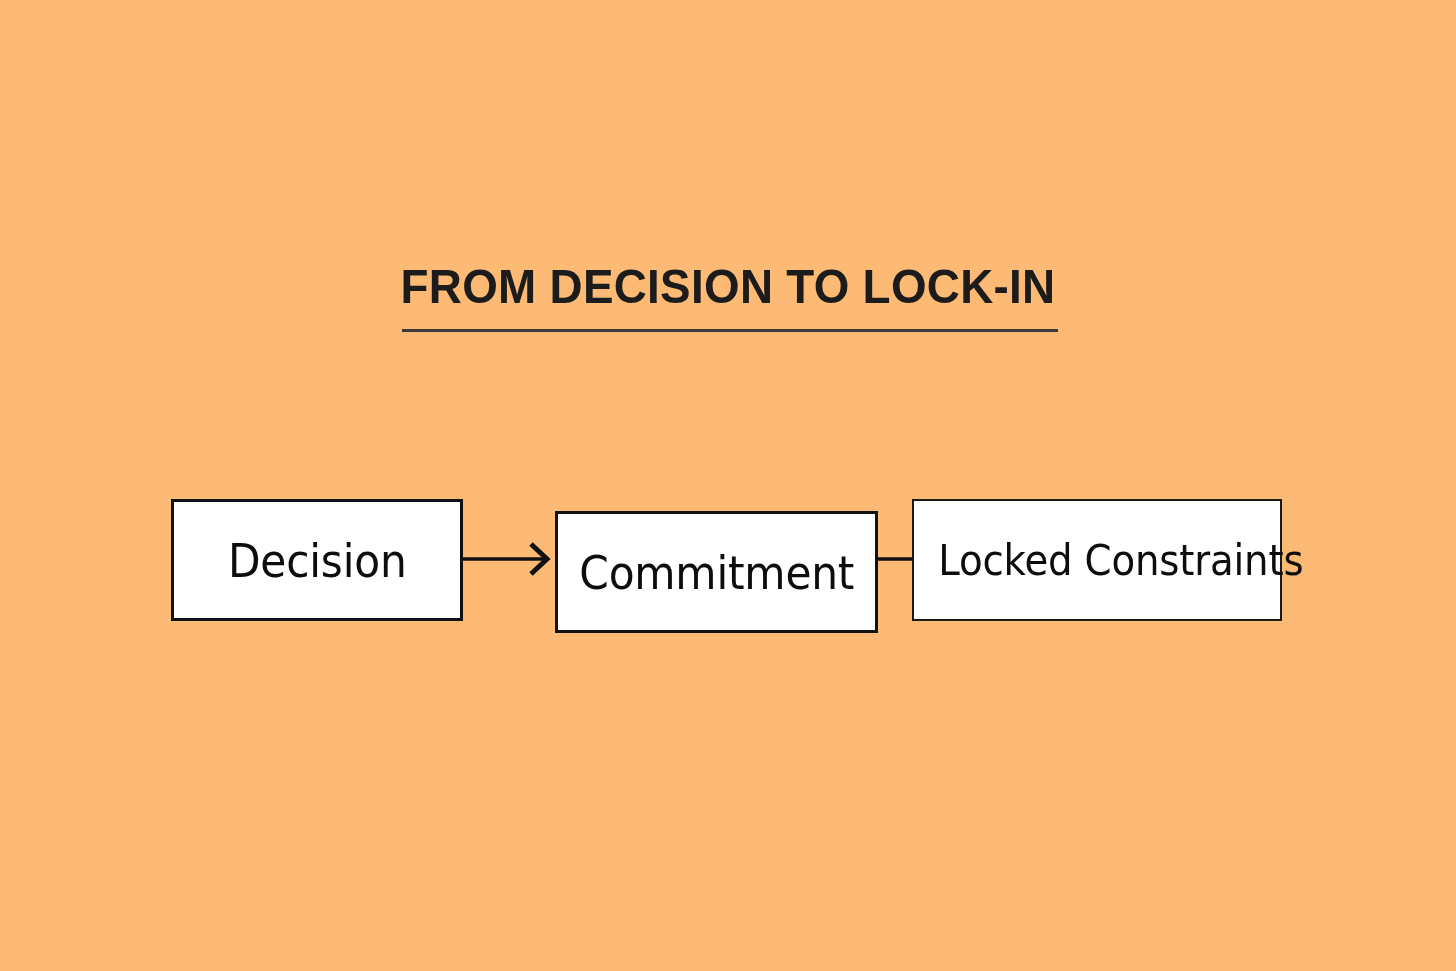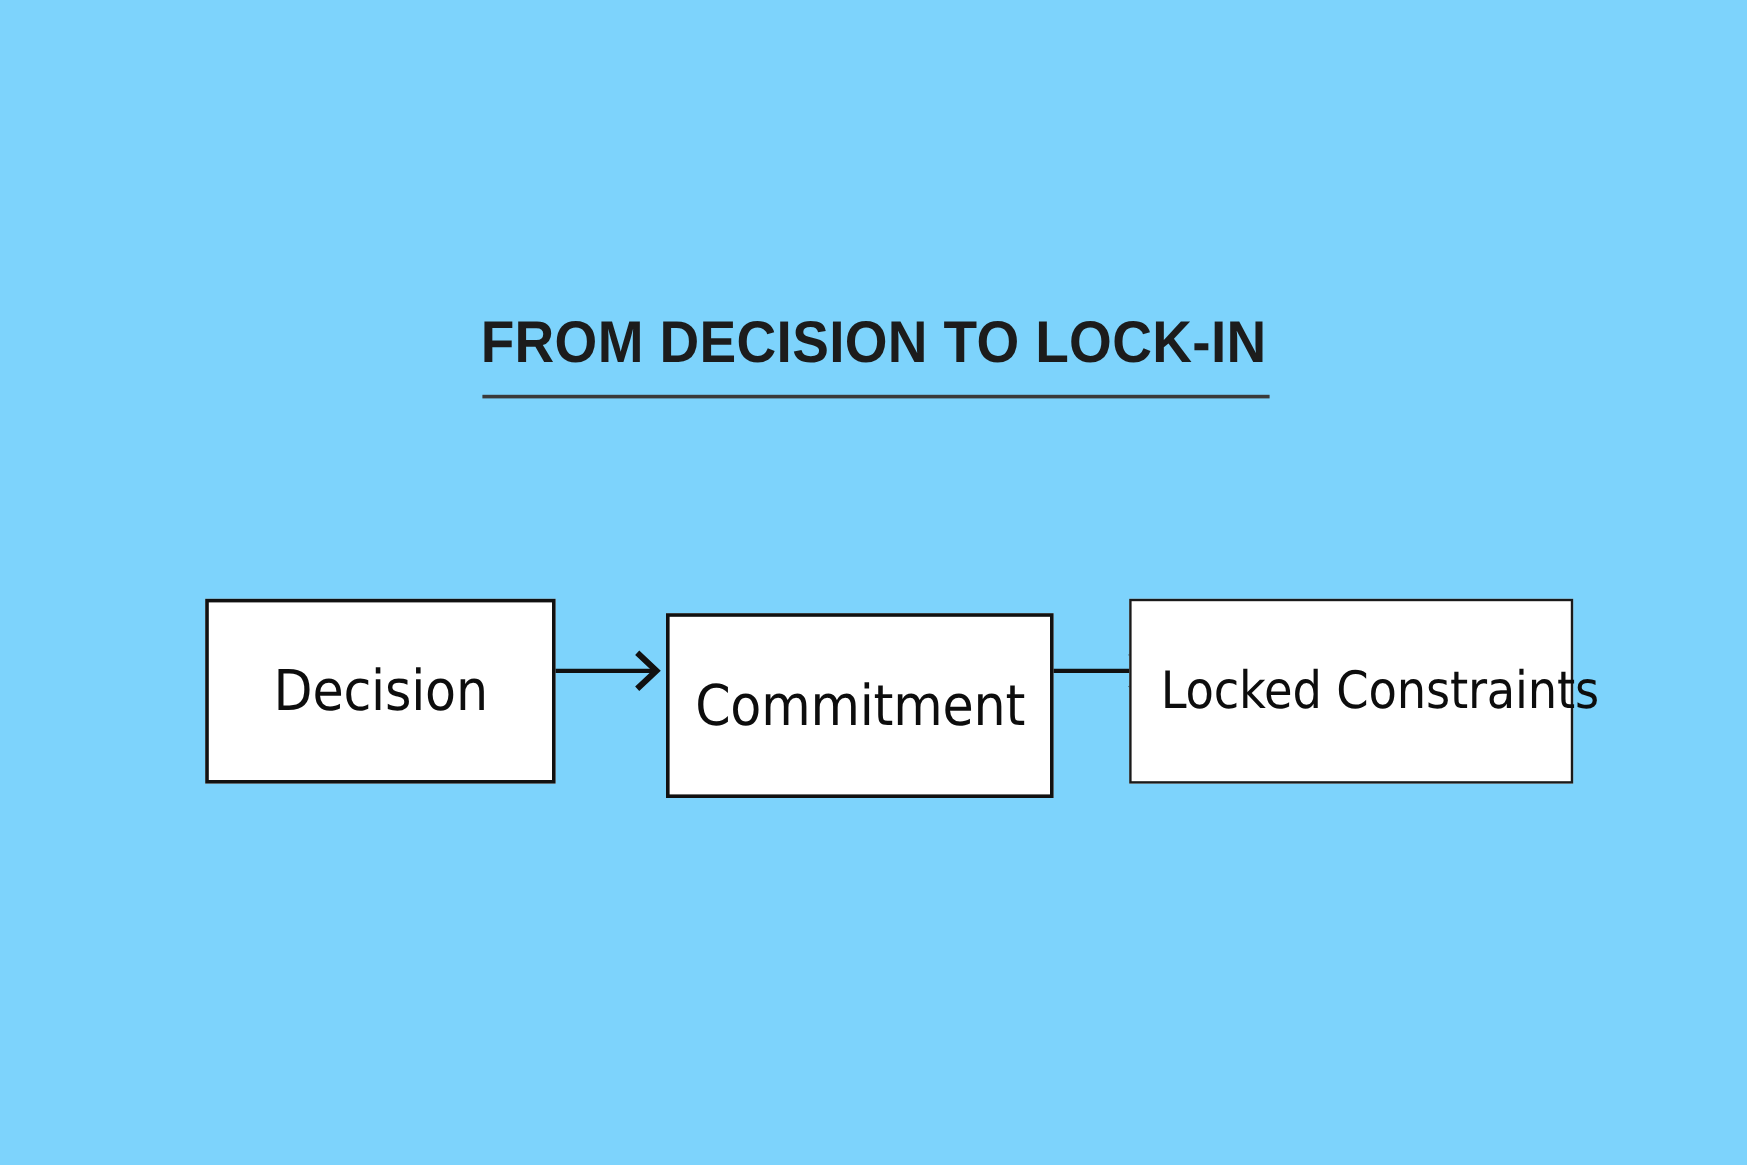--- a/index.html
+++ b/index.html
@@ -10,21 +10,21 @@
   }
   body {
     font-family: "Liberation Sans", "DejaVu Sans", sans-serif;
     -webkit-font-smoothing: antialiased;
   }
 
   .canvas {
     position: relative;
     width: 1456px;
     height: 971px;
-    background: #7dd3fc;
+    background: #fdba74;
     overflow: hidden;
     margin: 0 auto;
   }
 
   
   .title-block {
     position: absolute;
     left: 0;
     top: 258px;
     width: 1456px;
@@ -58,21 +58,21 @@
     position: absolute;
     left: 0;
     top: 499px;
     width: 1456px;
     height: 122px;
   }
 
   .node-box {
     position: absolute;
     top: 0;
-    height: 154px;
+    height: 122px;
     box-sizing: border-box;
     background: #ffffff;
     border: 3px solid #111111;
     display: flex;
     align-items: center;
     justify-content: center;
   }
 
   .node-box.thin-border {
     border-width: 2px;
@@ -92,21 +92,21 @@
   }
 
   .node-label.small {
     font-size: 43px;
     transform: scaleX(0.9);
   }
 
   
   #box-decision   { left: 171px; width: 292px; }
   #box-commitment { left: 555px; width: 323px; margin-top: 12px; }
-  #box-locked     { left: 941px; width: 370px; padding-left: 48px; }
+  #box-locked     { left: 912px; width: 370px; padding-left: 48px; }
 
   
   .connector {
     position: absolute;
     top: 0;
     height: 122px;
     pointer-events: none;
   }
   #arrow-1 { left: 463px; width: 94px; }
   #arrow-2 { left: 878px; width: 89px; }

